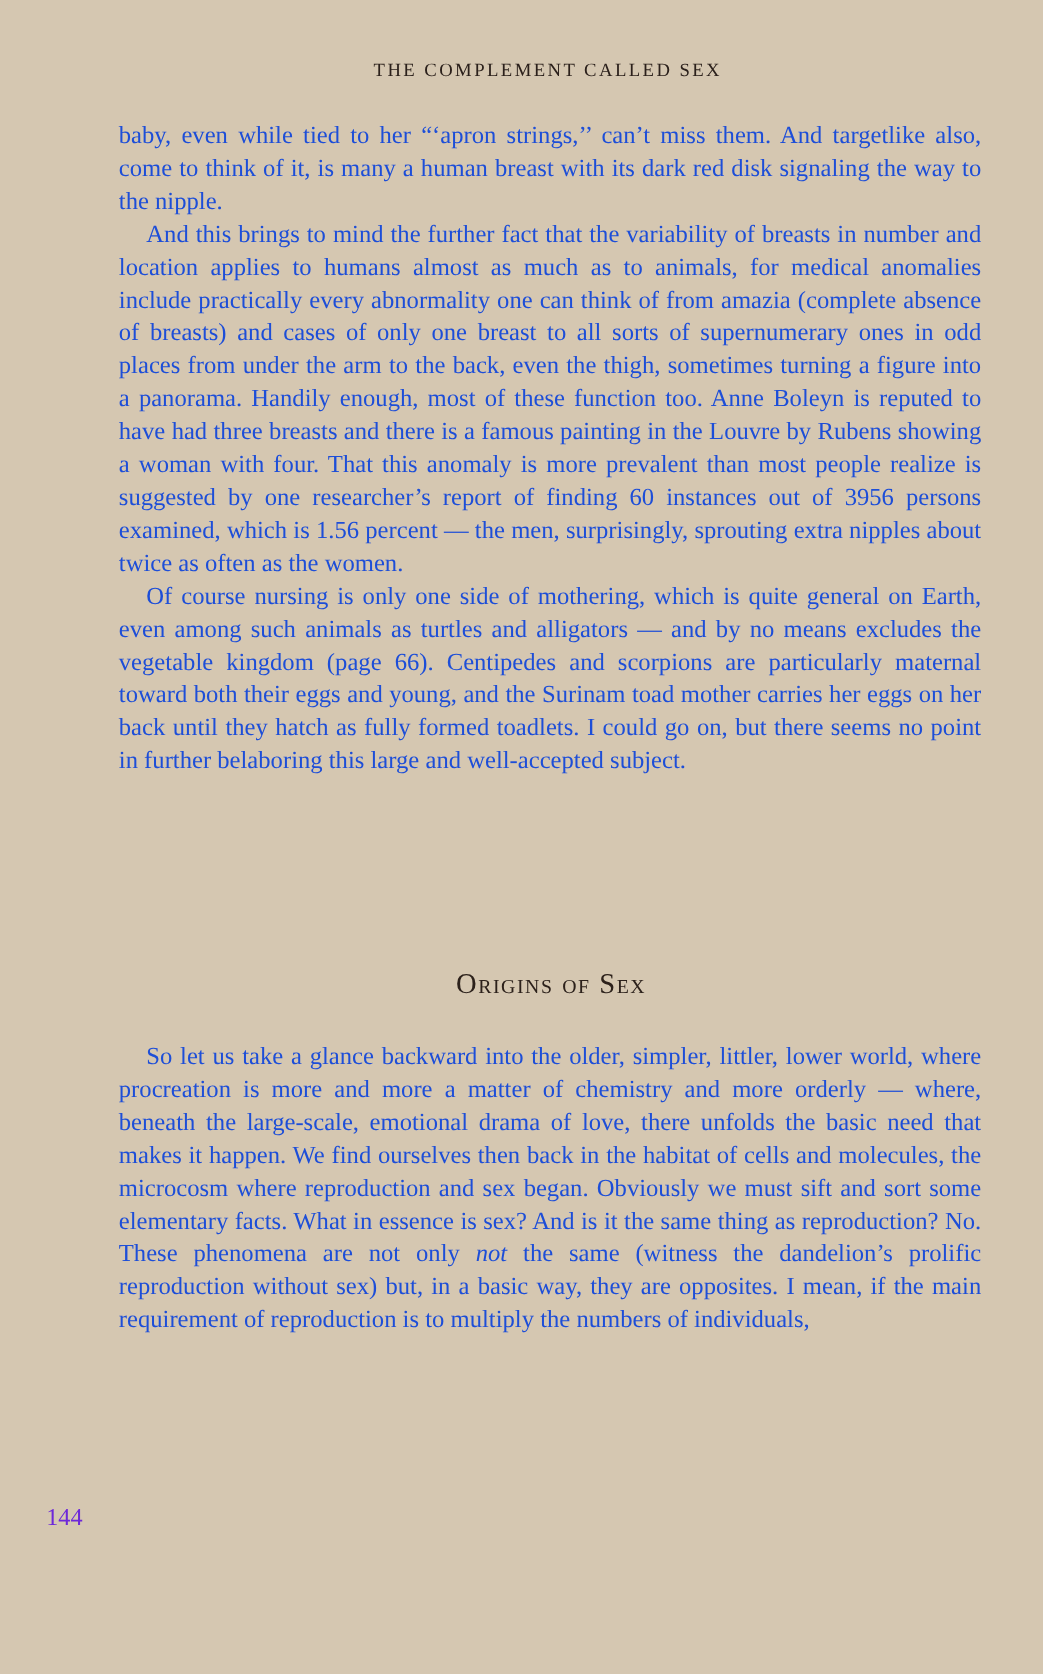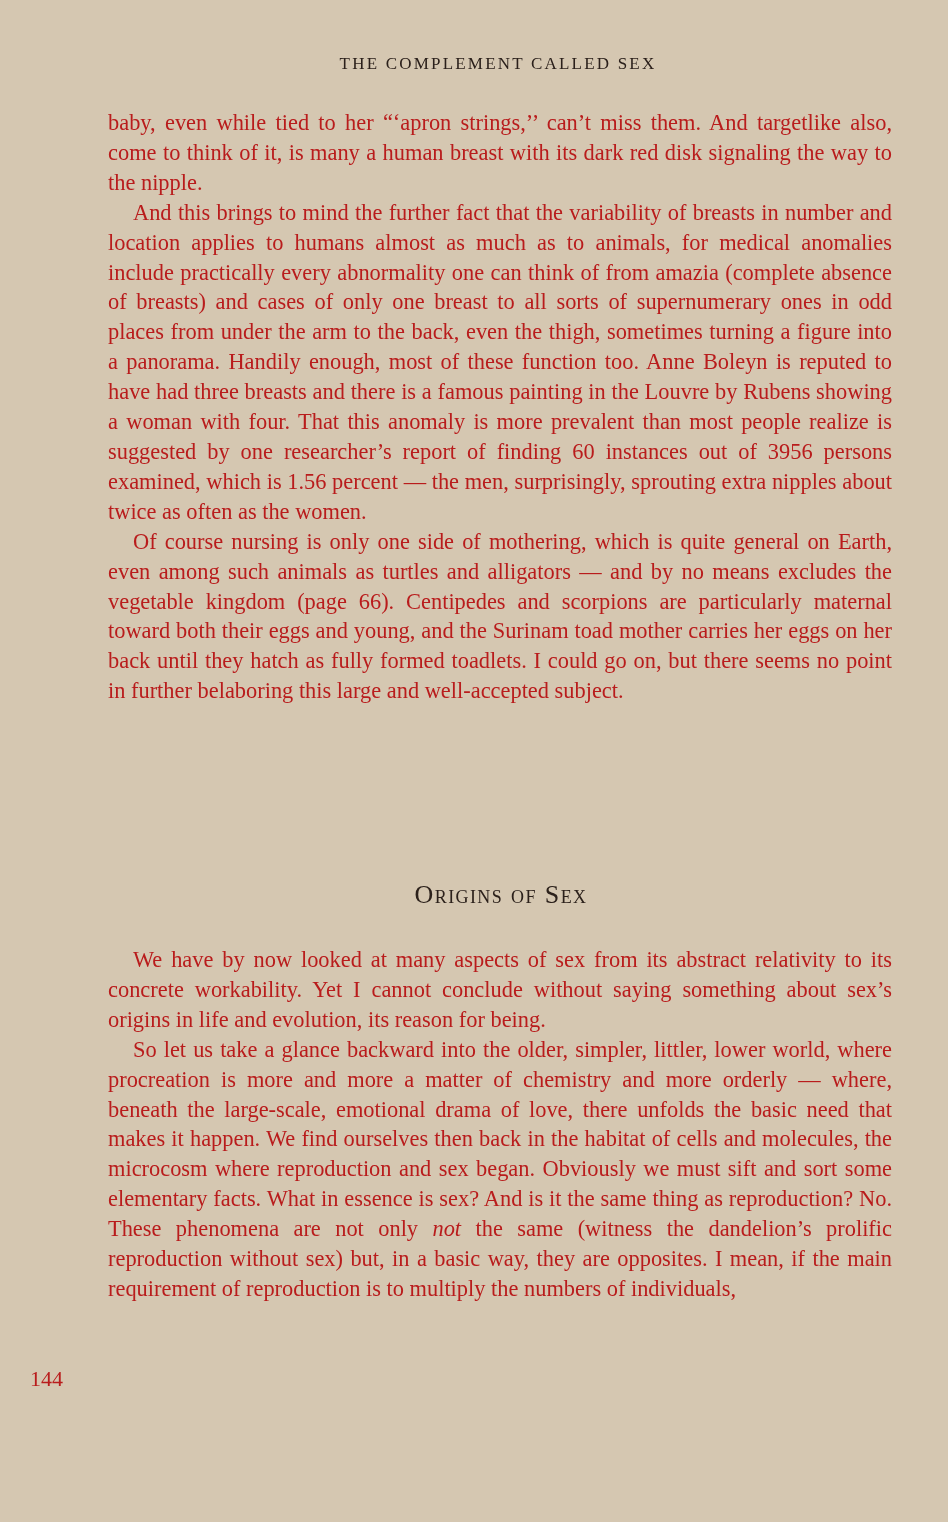--- a/index.html
+++ b/index.html
@@ -25,21 +25,21 @@
       letter-spacing: 2.2px;
       color: #2b201b;
     }
     .text-block {
       position: absolute;
       left: 108px;
       width: 784px;
       font-size: 22.4px;
       line-height: 29.9px;
       text-align: justify;
-      color: #b91c1c;
+      color: #1d4ed8;
     }
     .text-block p {
       margin: 0;
       text-indent: 25px;
     }
     .text-block p.noindent {
       text-indent: 0;
     }
     .block-1 { top: 108px; }
     .block-2 { top: 945px; }
@@ -49,38 +49,37 @@
       left: 0;
       width: 1002px;
       text-align: center;
       font-size: 26px;
       font-variant: small-caps;
       letter-spacing: 1.4px;
       color: #2c211b;
     }
     .page-number {
       position: absolute;
-      left: 30px;
+      left: 42px;
       top: 1366px;
       font-size: 22px;
-      color: #b91c1c;
+      color: #6d28d9;
     }
     em { }
   </style>
 </head>
 <body>
 
 <div class="running-head">THE COMPLEMENT CALLED SEX</div>
 
 <div class="text-block block-1">
   <p class="noindent">baby, even while tied to her “‘apron strings,’’ can’t miss them.  And targetlike also, come to think of it, is many a human breast with its dark red disk signaling the way to the nipple.</p>
   <p>And this brings to mind the further fact that the variability of breasts in number and location applies to humans almost as much as to animals, for medical anomalies include practically every abnormality one can think of from amazia (complete absence of breasts) and cases of only one breast to all sorts of supernumerary ones in odd places from under the arm to the back, even the thigh, sometimes turning a figure into a panorama.  Handily enough, most of these function too.  Anne Boleyn is reputed to have had three breasts and there is a famous painting in the Louvre by Rubens showing a woman with four.  That this anomaly is more prevalent than most people realize is suggested by one researcher’s report of finding 60 instances out of 3956 persons examined, which is 1.56 percent — the men, surprisingly, sprouting extra nipples about twice as often as the women.</p>
   <p>Of course nursing is only one side of mothering, which is quite general on Earth, even among such animals as turtles and alligators — and by no means excludes the vegetable kingdom (page 66).  Centipedes and scorpions are particularly maternal toward both their eggs and young, and the Surinam toad mother carries her eggs on her back until they hatch as fully formed toadlets.  I could go on, but there seems no point in further belaboring this large and well-accepted subject.</p>
 </div>
 
 <div class="section-heading">Origins of Sex</div>
 
 <div class="text-block block-2">
-  <p>We have by now looked at many aspects of sex from its abstract relativity to its concrete workability.  Yet I cannot conclude without saying something about sex’s origins in life and evolution, its reason for being.</p>
   <p><span>So let us take a glance backward into the older, simpler, littler, lower world, where procreation is more and more a matter of chemistry and more orderly — where, beneath the large-scale, emotional drama of love, there unfolds the basic need that makes it happen.  We find ourselves then back in the habitat of cells and molecules, the microcosm where reproduction and sex began.  Obviously we must sift and sort some elementary facts.  What in essence is sex?  And is it the same thing as reproduction?  No.  These phenomena are not only </span><em>not</em><span> the same (witness the dandelion’s prolific reproduction without sex) but, in a basic way, they are opposites.  I mean, if the main requirement of reproduction is to multiply the numbers of individuals,</span></p>
 </div>
 
 <div class="page-number">144</div>
 
 </body></html>

